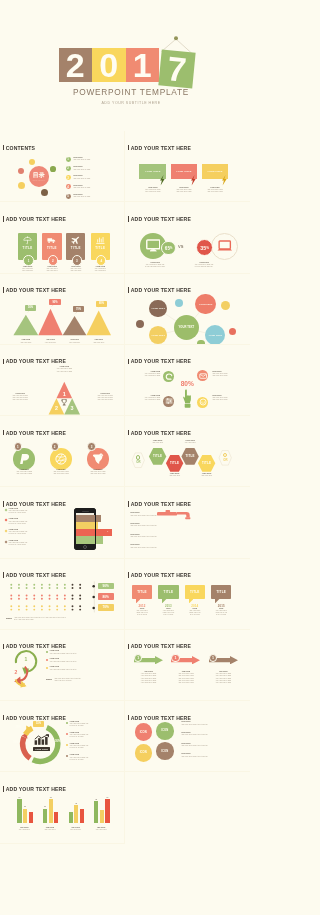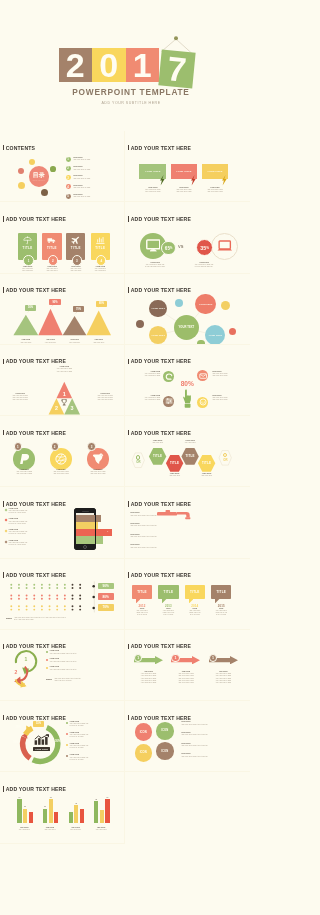--- a/index.html
+++ b/index.html
@@ -5,21 +5,21 @@
   html,body{margin:0;padding:0;}
   body{width:250px;height:915px;background:#fdfbef;font-family:"Liberation Sans",sans-serif;overflow:hidden;
        -webkit-font-smoothing:antialiased;}
   .page{width:250px;height:915px;position:relative;background:#fdfbef;}
   
   .hero{position:absolute;left:0;top:0;width:250px;height:131px;background:#fdfbef;overflow:hidden;}
   .hero-blocks{position:absolute;left:58.5px;top:47.5px;width:135px;height:40px;}
   .blk{position:absolute;top:0;width:33.5px;height:34.5px;display:flex;align-items:center;justify-content:center;
        color:#fffdf2;font-size:34px;font-weight:bold;font-family:"Liberation Sans",sans-serif;line-height:1;}
   .hero-title{position:absolute;left:6px;top:87px;width:250px;text-align:center;color:#8a7764;
-       font-size:8.3px;font-weight:bold;letter-spacing:0.75px;}
+       font-size:8.3px;font-weight:normal;letter-spacing:0.75px;}
   .hero-sub{position:absolute;left:6px;top:100.5px;width:250px;text-align:center;color:#b0a492;
        font-size:3.6px;letter-spacing:0.5px;}
   
   .grid{position:absolute;left:0;top:131px;width:250px;height:784px;
         display:grid;grid-template-columns:125px 125px;grid-template-rows:repeat(11,71.27px);}
   .slide{position:relative;overflow:hidden;background:#fdfbef;box-sizing:border-box;}
   .slide:nth-child(odd){border-right:0.6px solid #faf6e4;}
   .slide{border-bottom:0.6px solid #faf6e4;}
   
   .shead{position:absolute;left:2.6px;top:13.5px;display:flex;align-items:center;gap:1.6px;}

